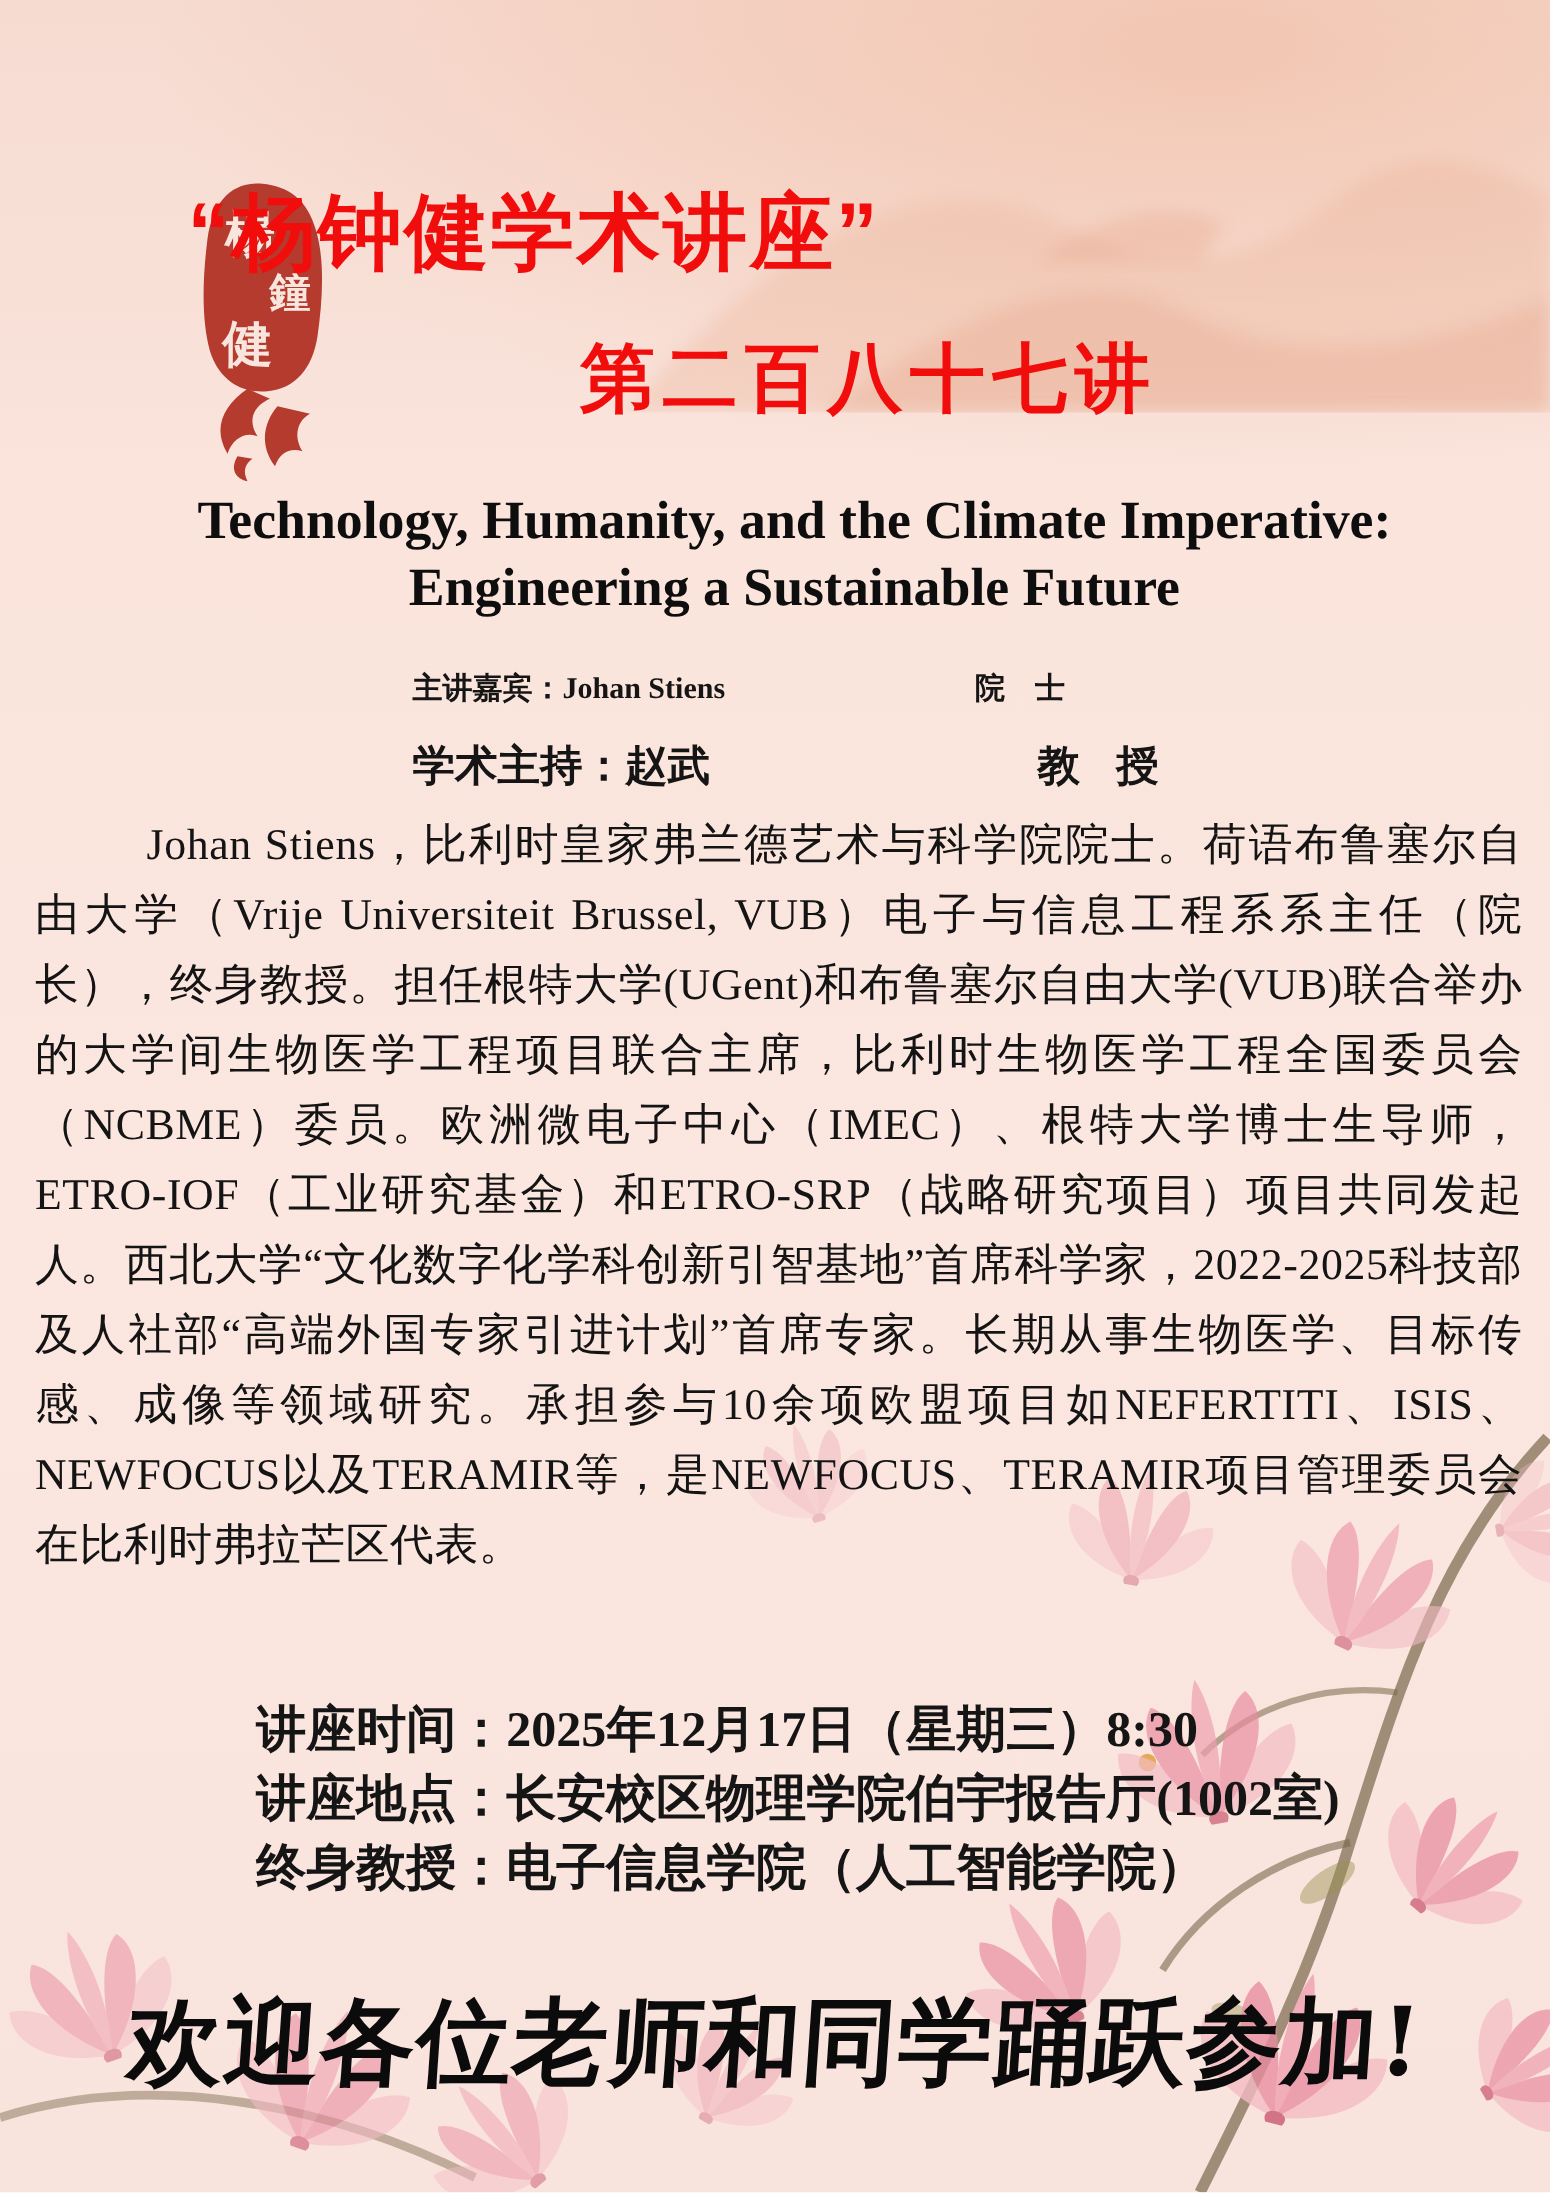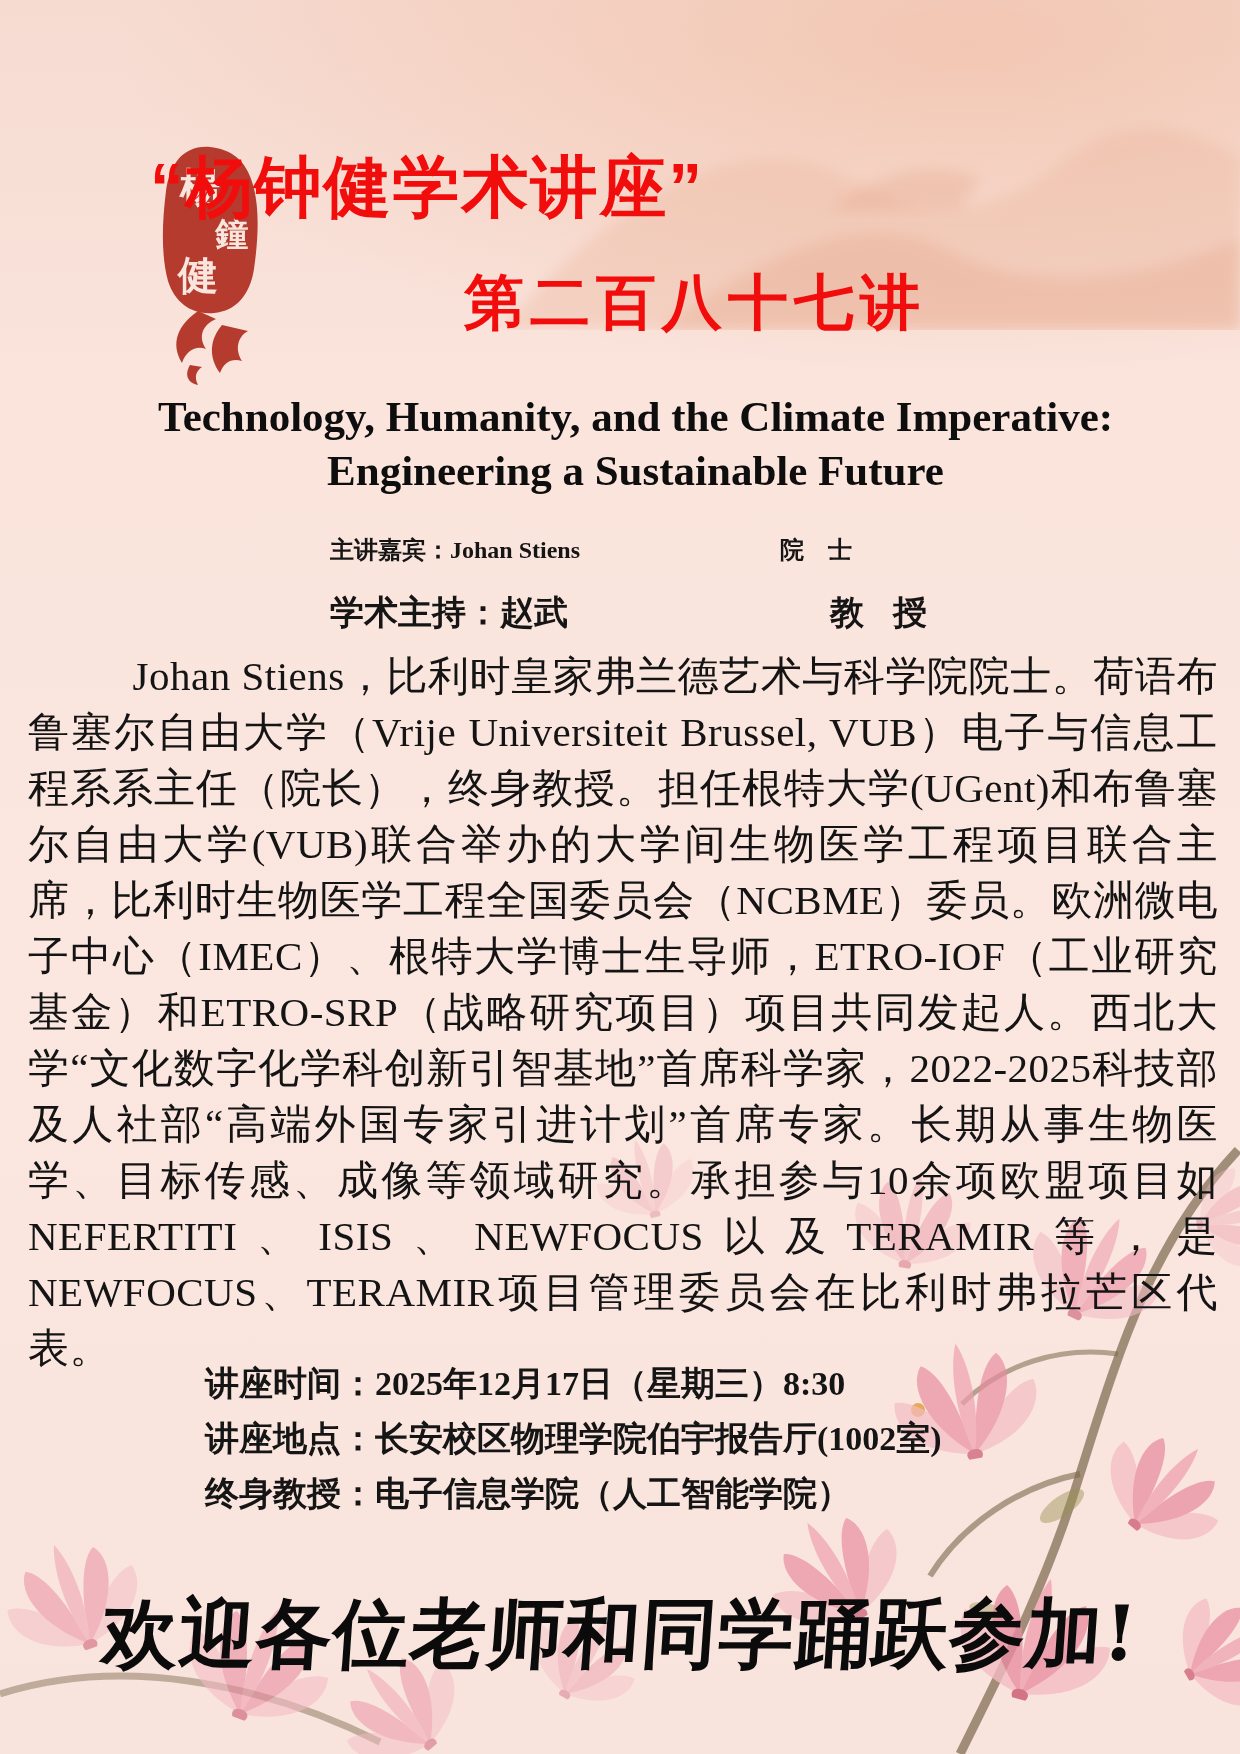--- a/index.html
+++ b/index.html
@@ -33,25 +33,25 @@
     font-weight:700; font-size:43px; line-height:54px; color:#0e0e0e;margin-left:31px;
   }
   .guest-row { position:absolute; left:330px; top:534px; font-size:24px; white-space:pre; }
   .host-row  { position:absolute; left:330px; top:590px; font-size:34px; white-space:pre; }
   .row-label { font-weight:700; }
   .row-name  { display:inline-block; min-width:330px; font-weight:700; }
   .row-rank  { font-weight:700; letter-spacing:4px; }
 
   .bio {
     position:absolute; left:28px; right:22px; top:648px;
-    font-size:41px; line-height:56px; text-align:justify; text-justify:inter-character;
+    font-size:35px; line-height:56px; text-align:justify; text-justify:inter-character;
     text-indent:2.55em; color:#141414; letter-spacing:.5px;
   }
 
-  .details { position:absolute; left:205px; top:1356px; font-size:34px; line-height:55px; }
+  .details { position:absolute; left:205px; top:1356px; font-size:40px; line-height:55px; }
   .detail-row { white-space:pre; }
   .detail-label { font-weight:700; }
   .detail-value { font-weight:700; }
 
   .footer {
     position:absolute; left:0; right:0; top:1584px; text-align:center;
     font-family:"DejaVu Serif", serif; font-weight:900; font-size:76px;
     letter-spacing:1px; color:#0b0b0b; transform:skewX(-4deg);
   }
 </style>

